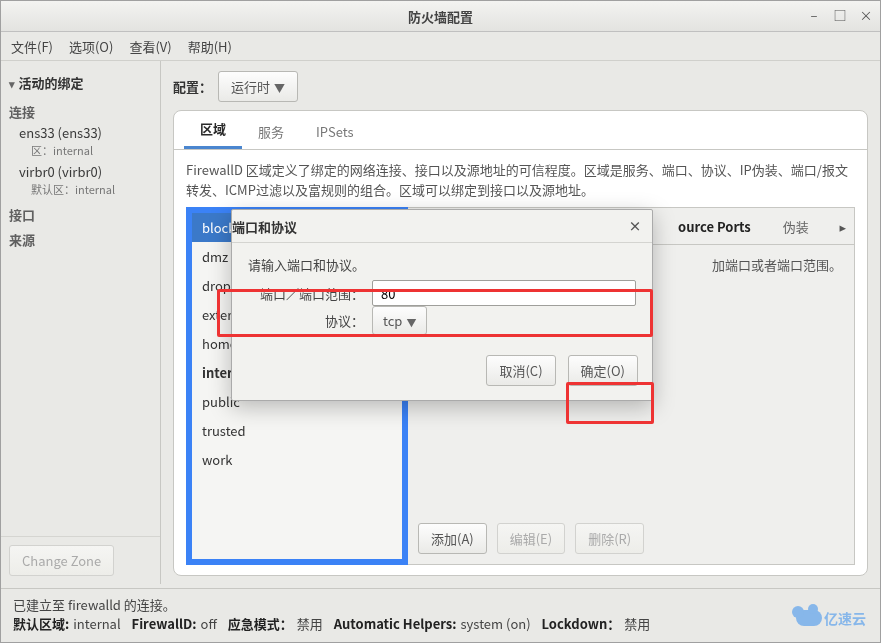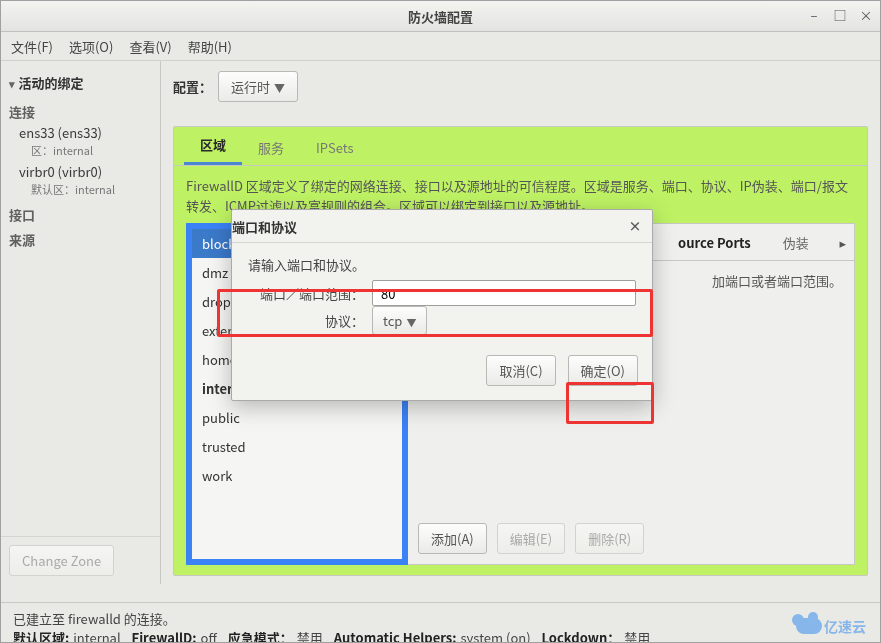--- a/index.html
+++ b/index.html
@@ -15,22 +15,22 @@
   .sidebar-top{flex:1;padding:8px 6px 0 6px;overflow:auto}
   .sb-head{display:flex;align-items:center;gap:4px;font-weight:bold;color:#333;padding:4px 2px}
   .sb-head .chev{font-size:11px;color:#666}
   .sb-section{padding:6px 2px 0 2px;color:#606060;font-weight:bold}
   .sb-item{padding:2px 0 2px 12px;color:#3a3a3a}
   .sb-sub{padding-left:12px;font-size:11px;color:#777}
   .sb-bottom{padding:8px;border-top:1px solid #d5d5d1}
   .btn{background:linear-gradient(#fdfdfd,#eaeae7);border:1px solid #b8b8b4;border-radius:3px;padding:5px 12px;color:#555;cursor:pointer;display:inline-flex;align-items:flex-end;gap:4px}
   .btn.disabled{color:#aaa;border-color:#d2d2cf;background:linear-gradient(#f5f5f3,#edede9)}
   .main{flex:1;display:flex;flex-direction:column;padding:10px 12px 8px 12px;position:relative}
-  .cfg-row{display:flex;align-items:center;gap:6px;margin-bottom:24px}
-  .panel{flex:1;border:1px solid #c7c7c3;border-radius:2px;display:flex;flex-direction:column;background:#bef264;min-height:0}
+  .cfg-row{display:flex;align-items:center;gap:6px;margin-bottom:8px}
+  .panel{flex:1;border:1px solid #c7c7c3;border-radius:8px;display:flex;flex-direction:column;background:#ffffff;min-height:0}
   .tabrow{display:flex;align-items:flex-end;padding-left:10px;border-bottom:1px solid #c7c7c3}
   .tabrow .tab{padding:8px 16px;color:#777;cursor:pointer}
   .tabrow .tab.active{color:#2a2a2a;font-weight:bold;border-bottom:3px solid #4a86cf}
   .panel-body{flex:1;padding:10px 12px;display:flex;flex-direction:column}
   .desc{color:#555;line-height:1.5;margin-bottom:8px}
   .zone-row{display:flex;flex:1;min-height:0}
   .zone-list{width:210px;border:6px solid #3b82f6;background:#f5f5f3;overflow:auto}
   .zone-list .zitem{padding:5px 10px;cursor:pointer}
   .zone-list .zitem.sel{background:#3b79c9;color:#fff}
   .zone-list .zitem.cur{font-weight:bold}
@@ -43,21 +43,21 @@
   .det-actions{padding:10px;display:flex;gap:10px}
   .modal{position:absolute;left:230px;top:208px;width:420px;background:#f2f2ef;border:1px solid #aaa;box-shadow:0 6px 22px rgba(0,0,0,.25);border-radius:2px}
   .modal-title{height:32px;display:flex;align-items:center;position:relative;font-weight:bold;color:#333;border-bottom:1px solid #d4d4d0}
   .modal-title .x{position:absolute;right:8px;top:6px;width:18px;height:18px;display:flex;align-items:center;justify-content:center;cursor:pointer;color:#555}
   .modal-body{padding:12px 16px}
   .m-row{display:flex;align-items:center;gap:8px;margin:0 0}
   .m-label{width:116px;text-align:right;color:#444}
   .m-input{flex:1;height:26px;border:1px solid #9f9f9b;border-radius:2px;padding:0 8px;box-sizing:border-box;font-family:inherit;font-size:13px}
   .modal-actions{display:flex;justify-content:flex-end;gap:12px;padding:8px 14px 14px 14px}
   .hl-red{position:absolute;border:3px solid #e33;border-radius:2px;box-sizing:border-box}
-  .status{position:absolute;left:0;bottom:0;right:0;height:40px;border-top:1px solid #c7c7c3;background:#e9e9e6;padding:6px 12px 4px 12px;display:flex;flex-direction:column;justify-content:space-between;font-size:13px;color:#444;box-sizing:border-box}
+  .status{position:absolute;left:0;bottom:8px;right:0;height:46px;border-top:1px solid #c7c7c3;background:#e9e9e6;padding:6px 12px 4px 12px;display:flex;flex-direction:column;justify-content:space-between;font-size:13px;color:#444;box-sizing:border-box}
   .status .row2{display:flex;align-items:flex-end;gap:4px;flex-wrap:wrap}
   .status strong{color:#222}
   .logo{position:absolute;right:14px;bottom:6px;display:flex;align-items:center;gap:2px;color:#87b7ea;font-size:14px;font-weight:bold}
   .logo .cloud{width:26px;height:16px;border-radius:10px;background:#87b7ea;position:relative}
   .logo .cloud::before{content:"";position:absolute;width:12px;height:12px;border-radius:50%;background:#87b7ea;left:-4px;top:-4px}
   .logo .cloud::after{content:"";position:absolute;width:10px;height:10px;border-radius:50%;background:#87b7ea;right:4px;top:-6px}
 </style>
 </head>
 <body>
 

